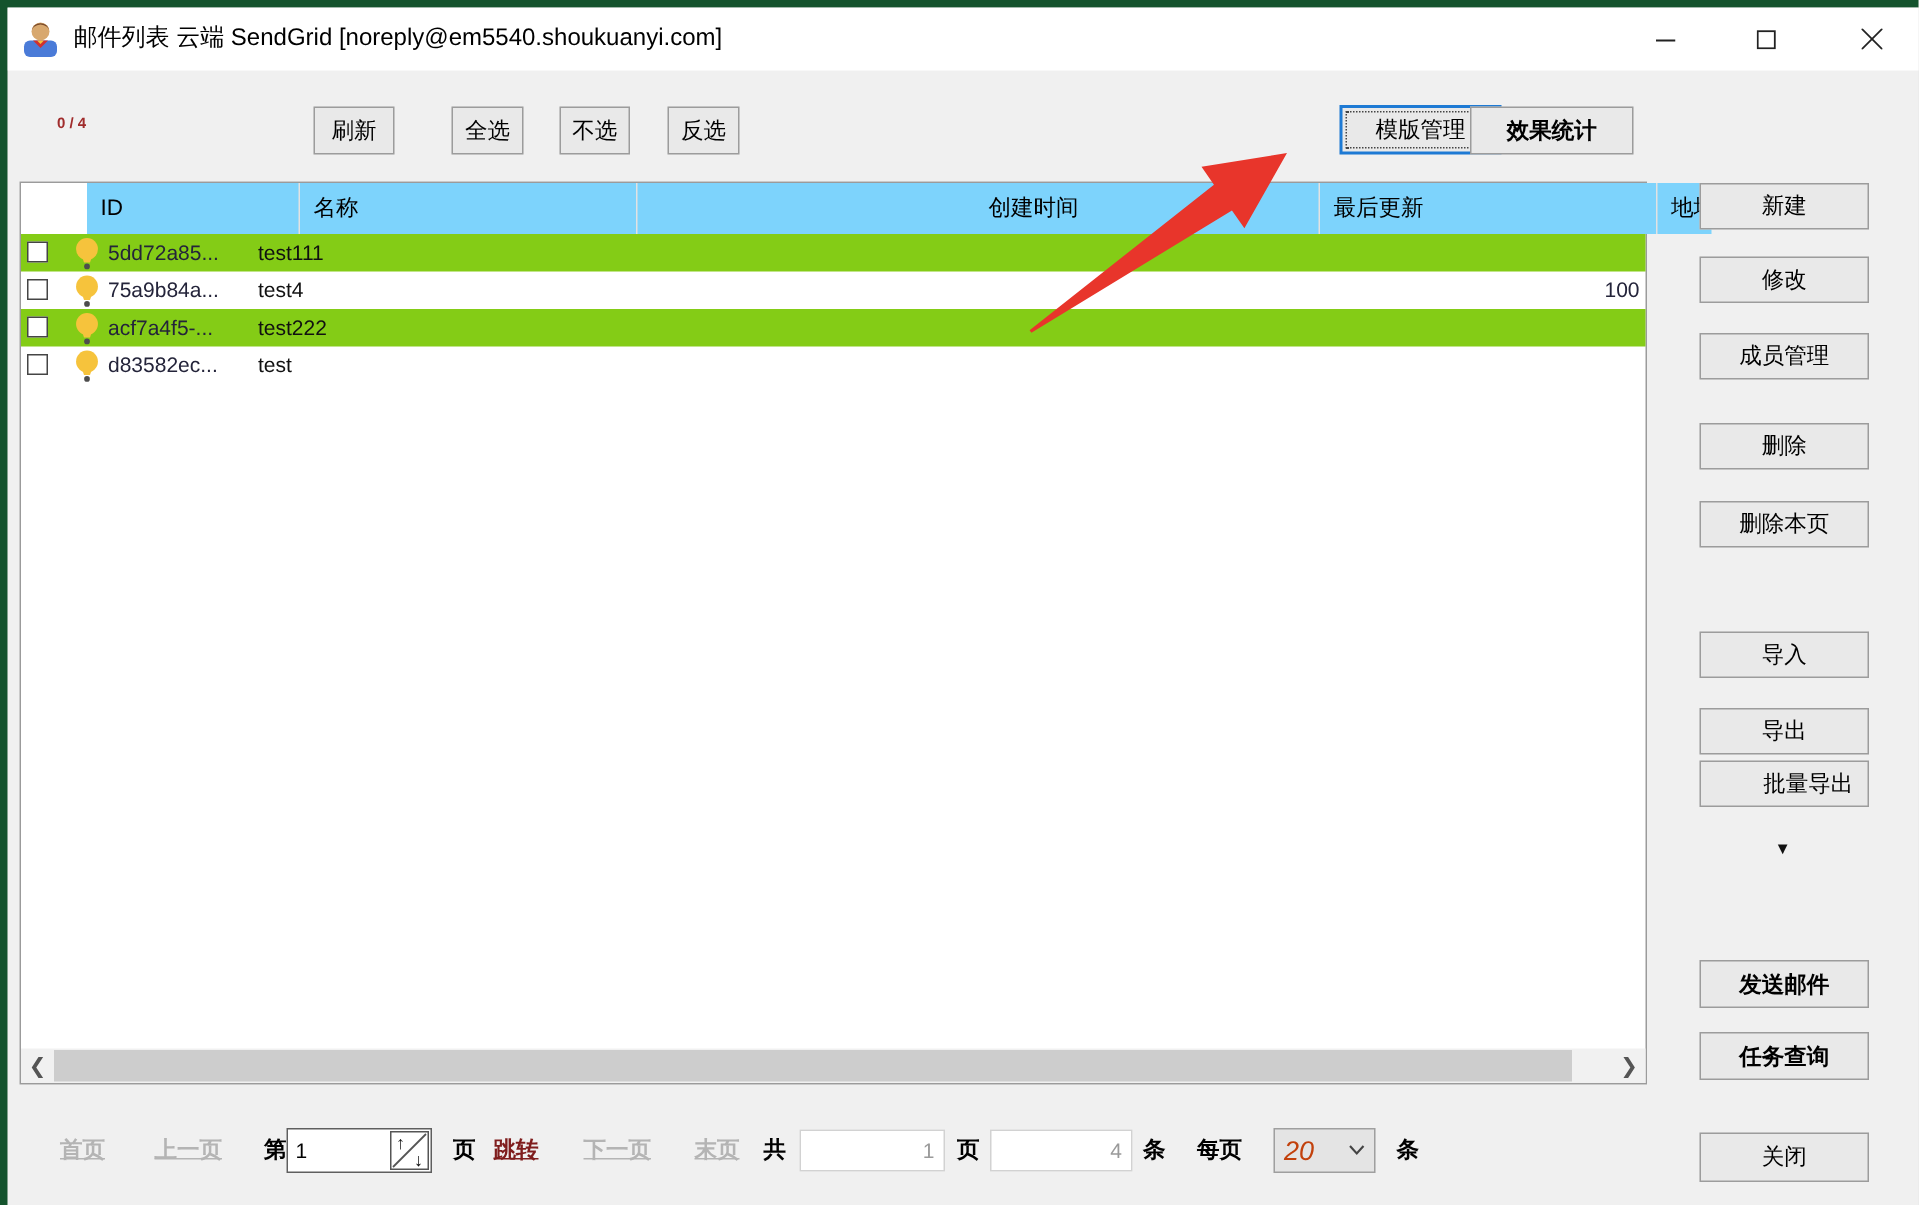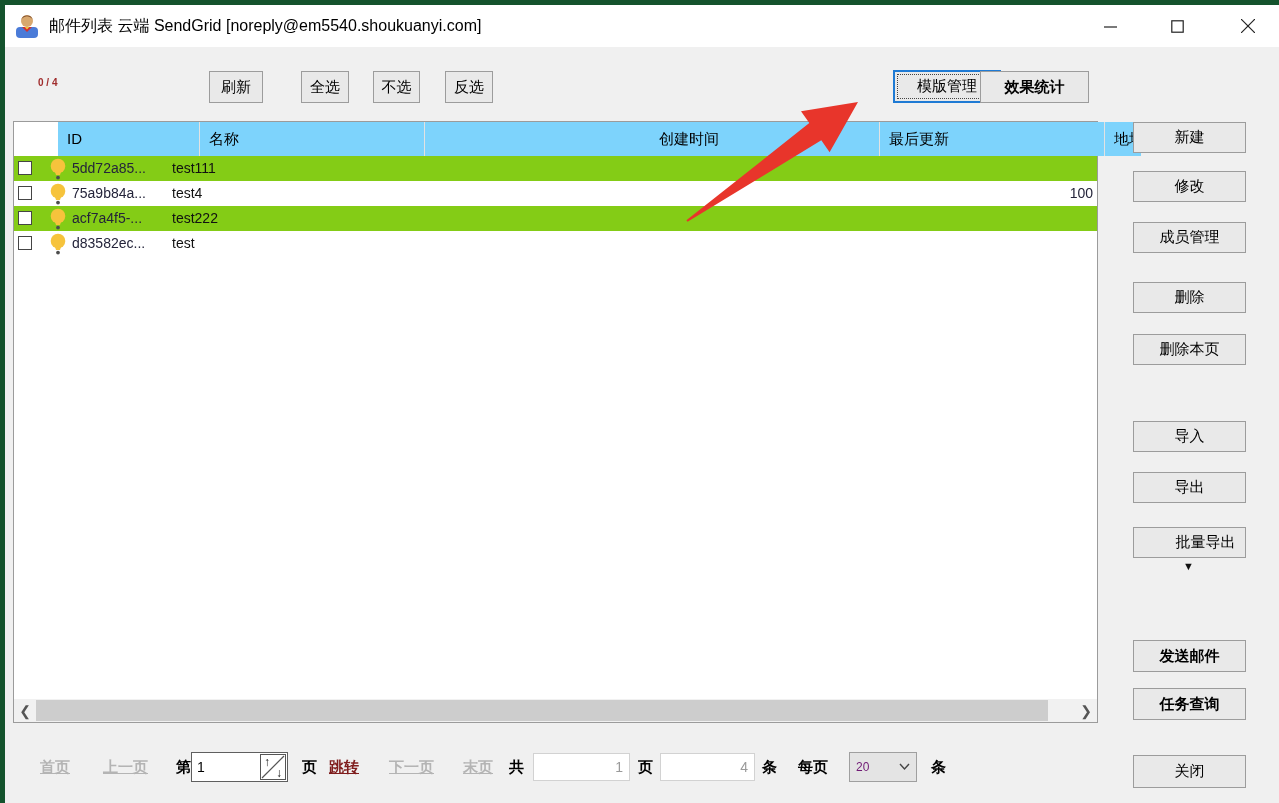--- a/index.html
+++ b/index.html
@@ -43,21 +43,21 @@
   
   .pg{position:absolute;top:745px;height:34px;line-height:34px;font-size:15px;white-space:nowrap;}
   .pg.black{color:#000;font-weight:700;}
   .pg.dis{color:#b4b4b4;font-weight:600;text-decoration:underline;}
   .pg.link{color:#7f1d1d;font-weight:700;text-decoration:underline;}
   .field{position:absolute;background:#fff;border:1px solid #d2d2d2;box-sizing:border-box;font-size:14px;color:#9a9a9a;text-align:right;padding:0 6px;line-height:26px;}
   .spinbox{position:absolute;left:186px;top:747px;width:97px;height:30px;background:#fff;border:1px solid #5f5f5f;box-sizing:border-box;}
   .spinval{position:absolute;left:5px;top:0;height:28px;line-height:28px;font-size:14px;color:#000;}
   .spinner{position:absolute;right:1px;top:1px;}
   .combo{position:absolute;left:844px;top:747px;width:68px;height:30px;background:#e4e4e4;border:1px solid #9f9f9f;box-sizing:border-box;}
-  .comboval{position:absolute;left:6px;top:0;height:28px;line-height:28px;font-size:12px;color:#701a75;}
+  .comboval{position:absolute;left:6px;top:0;height:28px;line-height:28px;font-size:18px;color:#c2410c;font-style:italic;}
   .combo svg{position:absolute;right:6px;top:10px;}
 
   .arrow-overlay{position:absolute;left:0;top:0;width:100%;height:100%;pointer-events:none;}
   .batch-caret{position:absolute;left:1178px;top:555px;font-size:11px;color:#111;}
 </style>
 </head>
 <body>
 
 <div id="win">
 
@@ -157,21 +157,21 @@
     </div>
   </div>
 
   <div class="btn side-btn" style="top:117px;">新建</div>
   <div class="btn side-btn" style="top:166px;">修改</div>
   <div class="btn side-btn" style="top:217px;">成员管理</div>
   <div class="btn side-btn" style="top:277px;">删除</div>
   <div class="btn side-btn" style="top:329px;">删除本页</div>
   <div class="btn side-btn" style="top:416px;">导入</div>
   <div class="btn side-btn" style="top:467px;">导出</div>
-  <div class="btn side-btn" style="top:522px;padding-left:32px;">批量导出</div>
+  <div class="btn side-btn" style="top:502px;padding-left:32px;">批量导出</div>
   <div class="batch-caret">▼</div>
   <div class="btn side-btn bold" style="top:635px;height:32px;">发送邮件</div>
   <div class="btn side-btn bold" style="top:683px;height:32px;">任务查询</div>
   <div class="btn side-btn" style="top:750px;height:33px;">关闭</div>
 
   <div class="pg dis" style="left:35px;">首页</div>
   <div class="pg dis" style="left:98px;">上一页</div>
   <div class="pg black" style="left:171px;">第</div>
 
   <div class="spinbox">

